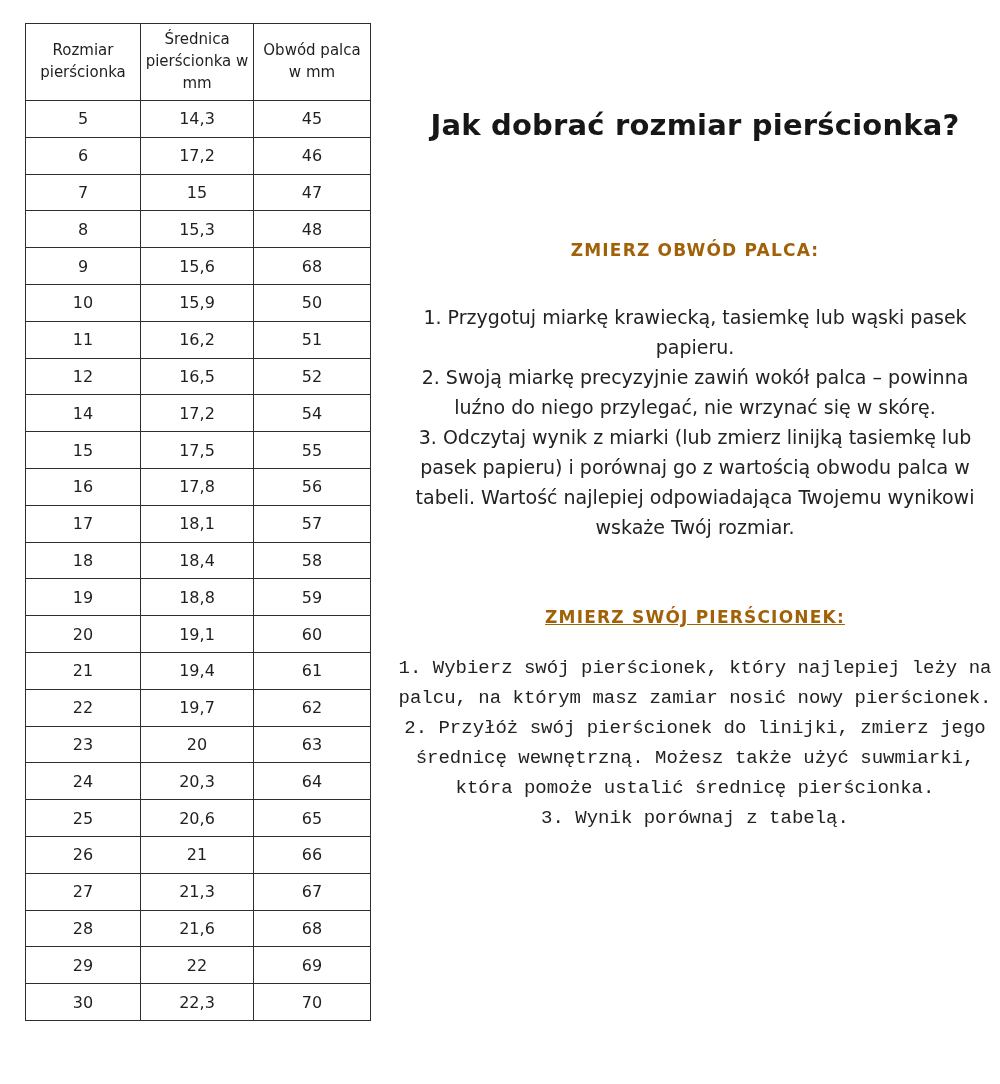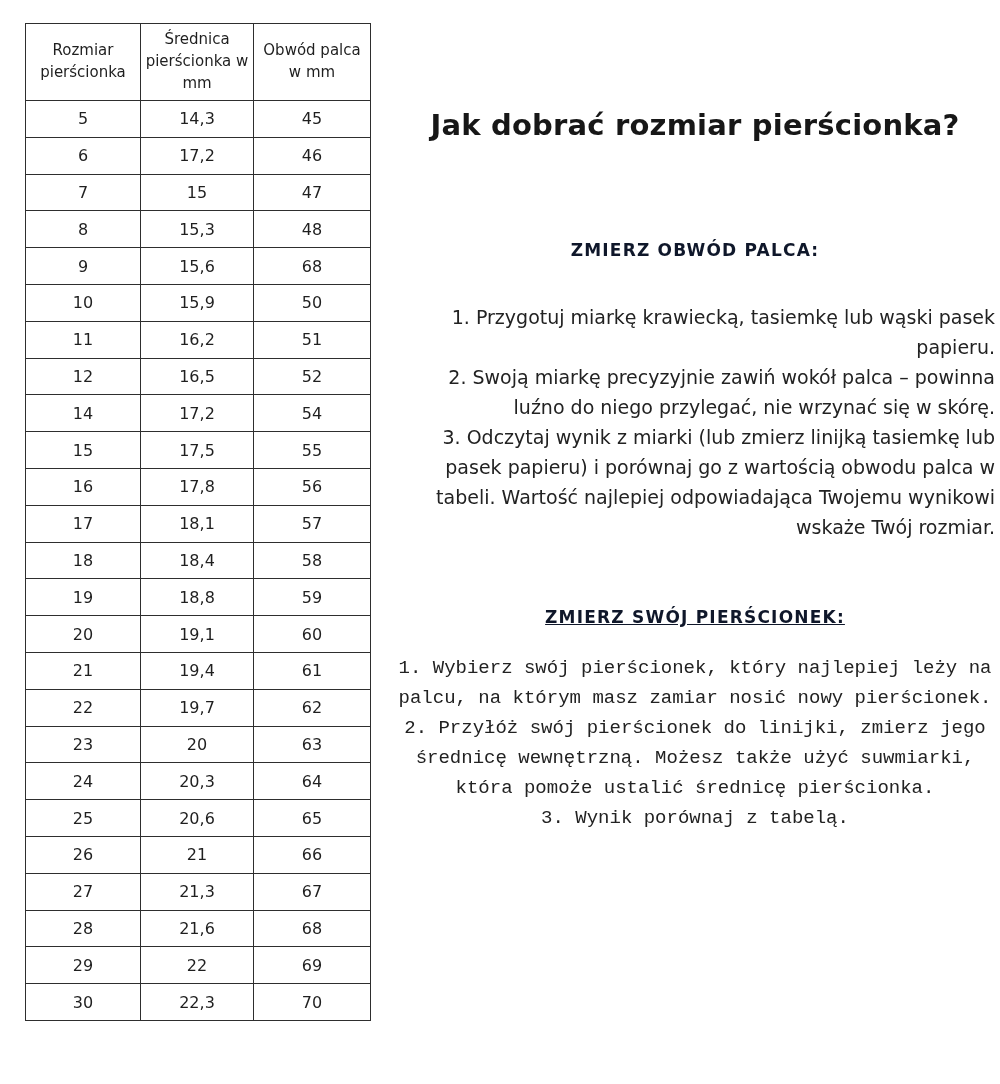--- a/index.html
+++ b/index.html
@@ -68,24 +68,24 @@
     line-height: 1.2;
     font-weight: 700;
     letter-spacing: 0.2px;
     color: #171717;
   }
   .guide h2 {
     font-size: 17px;
     font-weight: 700;
     letter-spacing: 1.2px;
     margin: 0;
-    color: #0f172a;
+    color: #a16207;
   }
   .section-finger h2 { margin-top: 97px; }
-  .section-finger .items { margin-top: 42px; text-align: right; }
+  .section-finger .items { margin-top: 42px; }
   .section-ring h2 { margin-top: 65px; text-decoration: underline; }
   .section-ring .items { margin-top: 26px; font-family: Liberation Mono, monospace; }
   .items p {
     margin: 0;
     font-size: 19px;
     line-height: 30px;
     color: #222222;
   }
 </style>
 </head>

